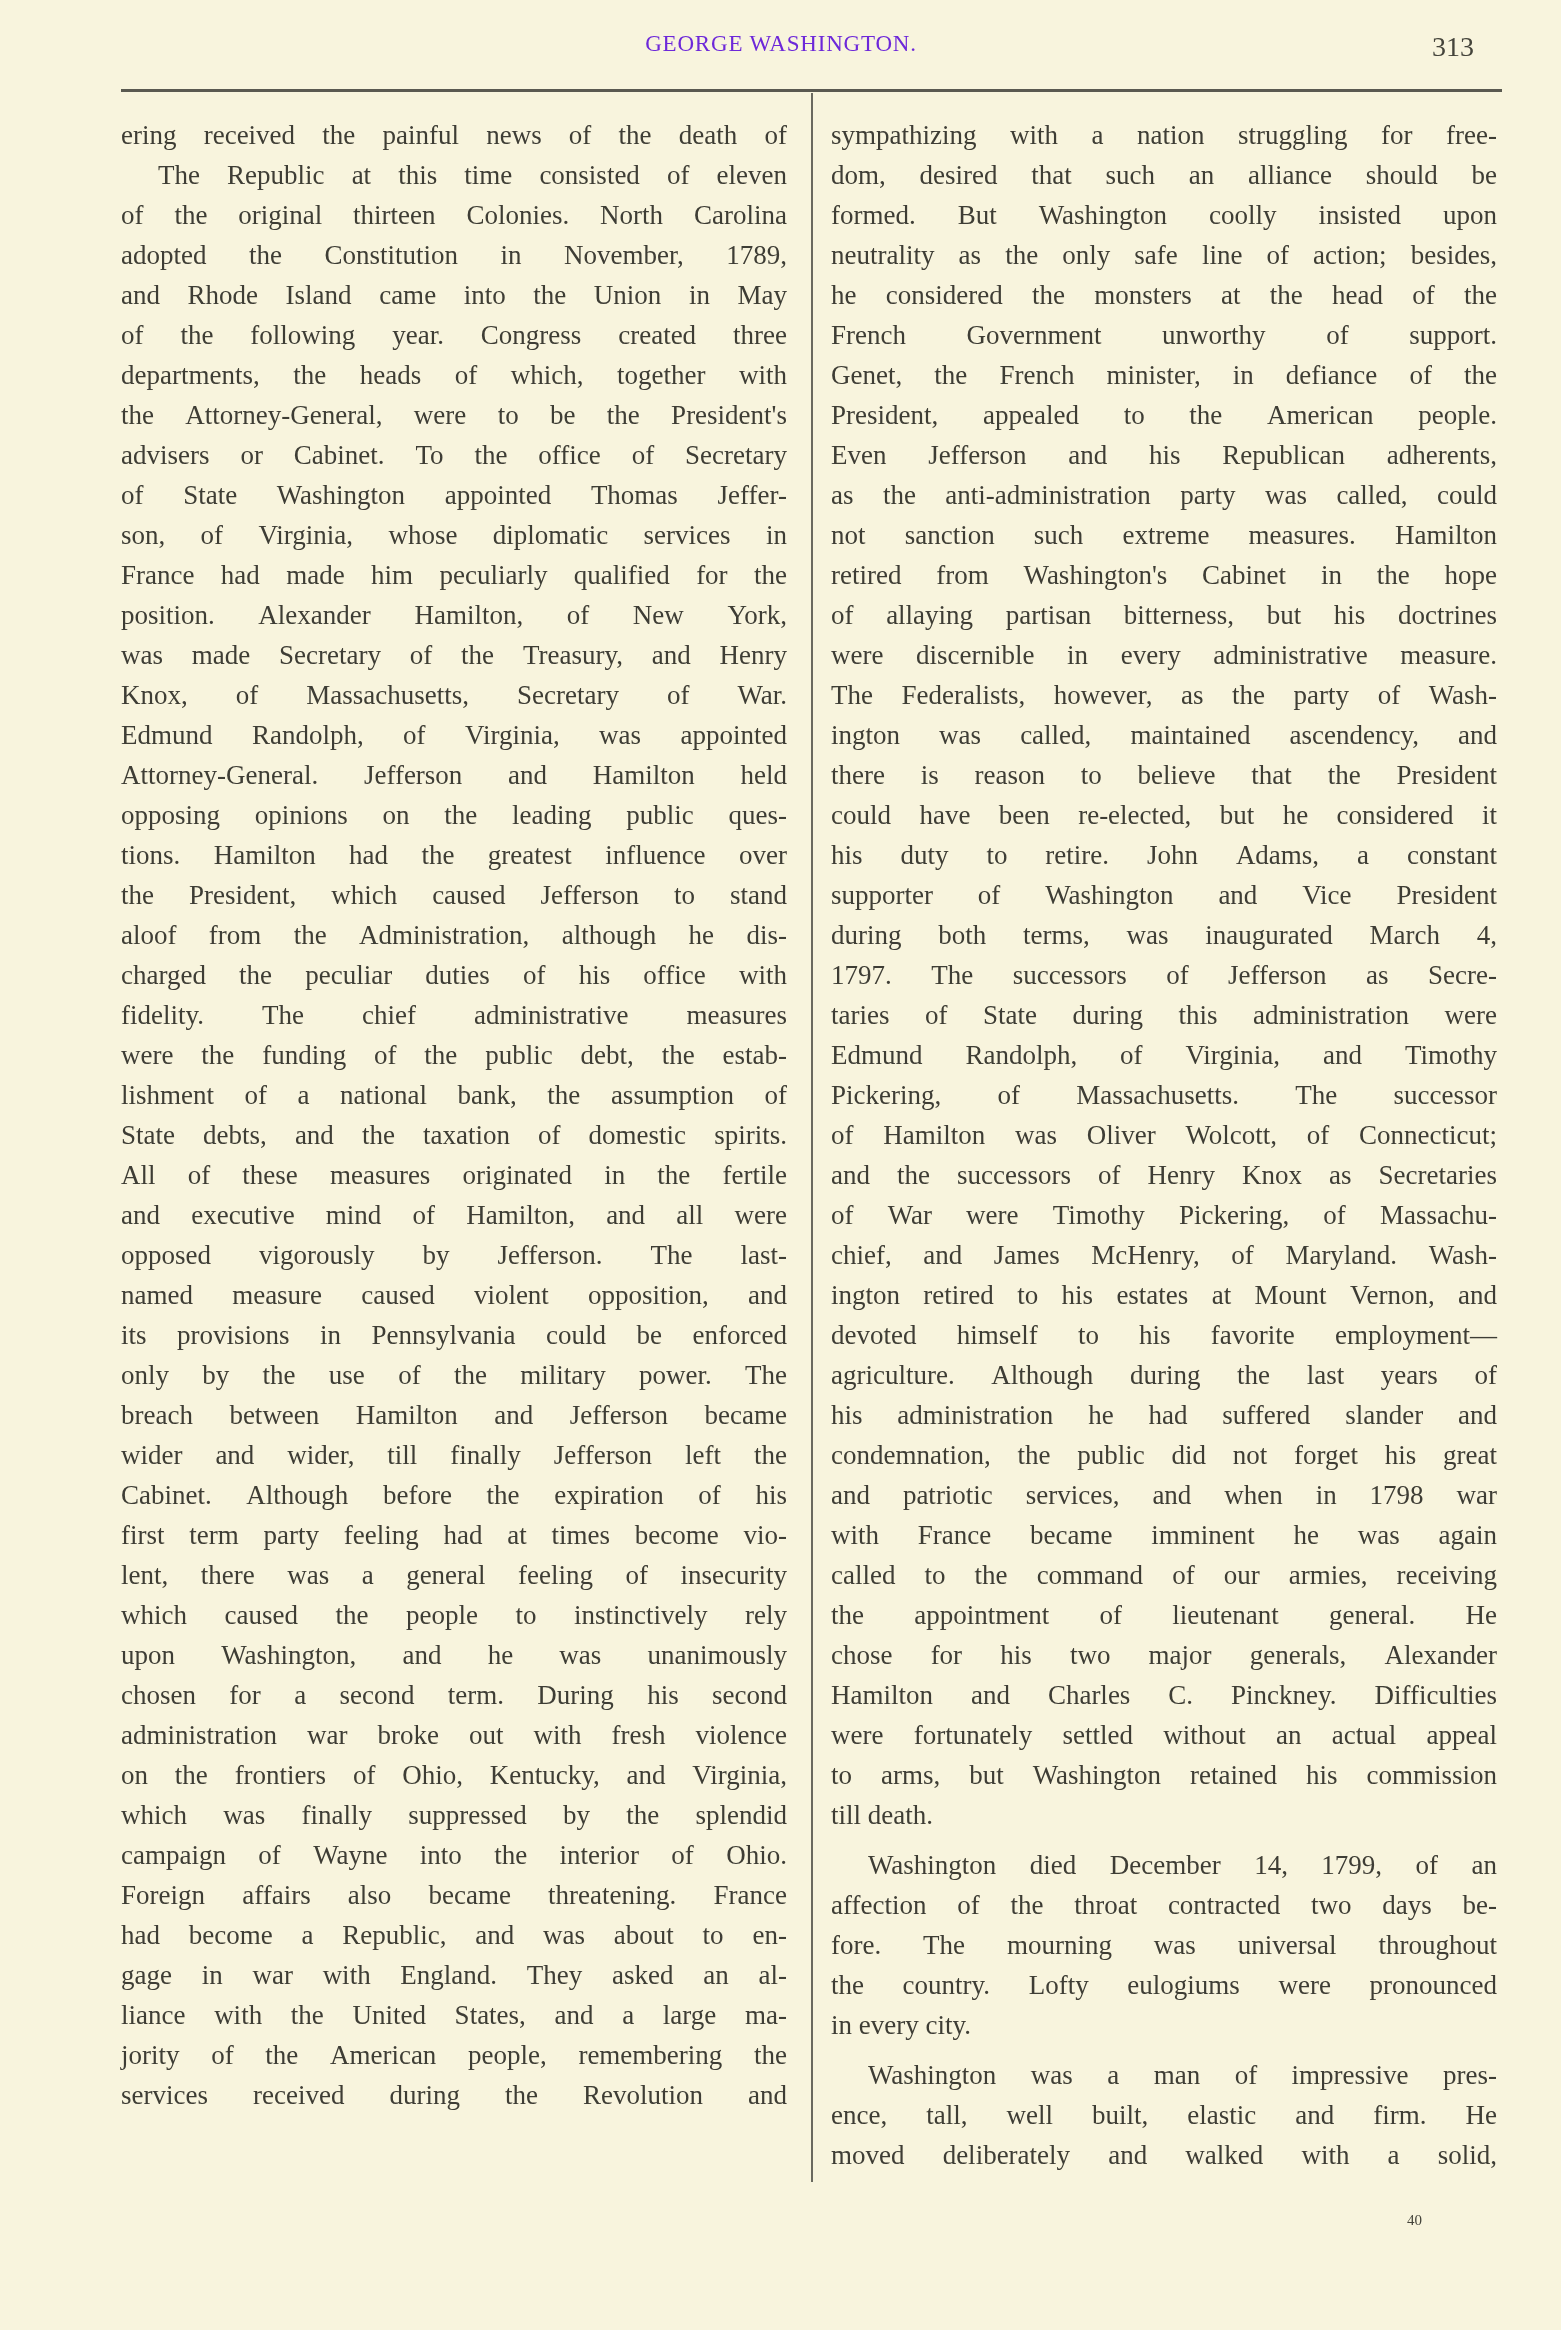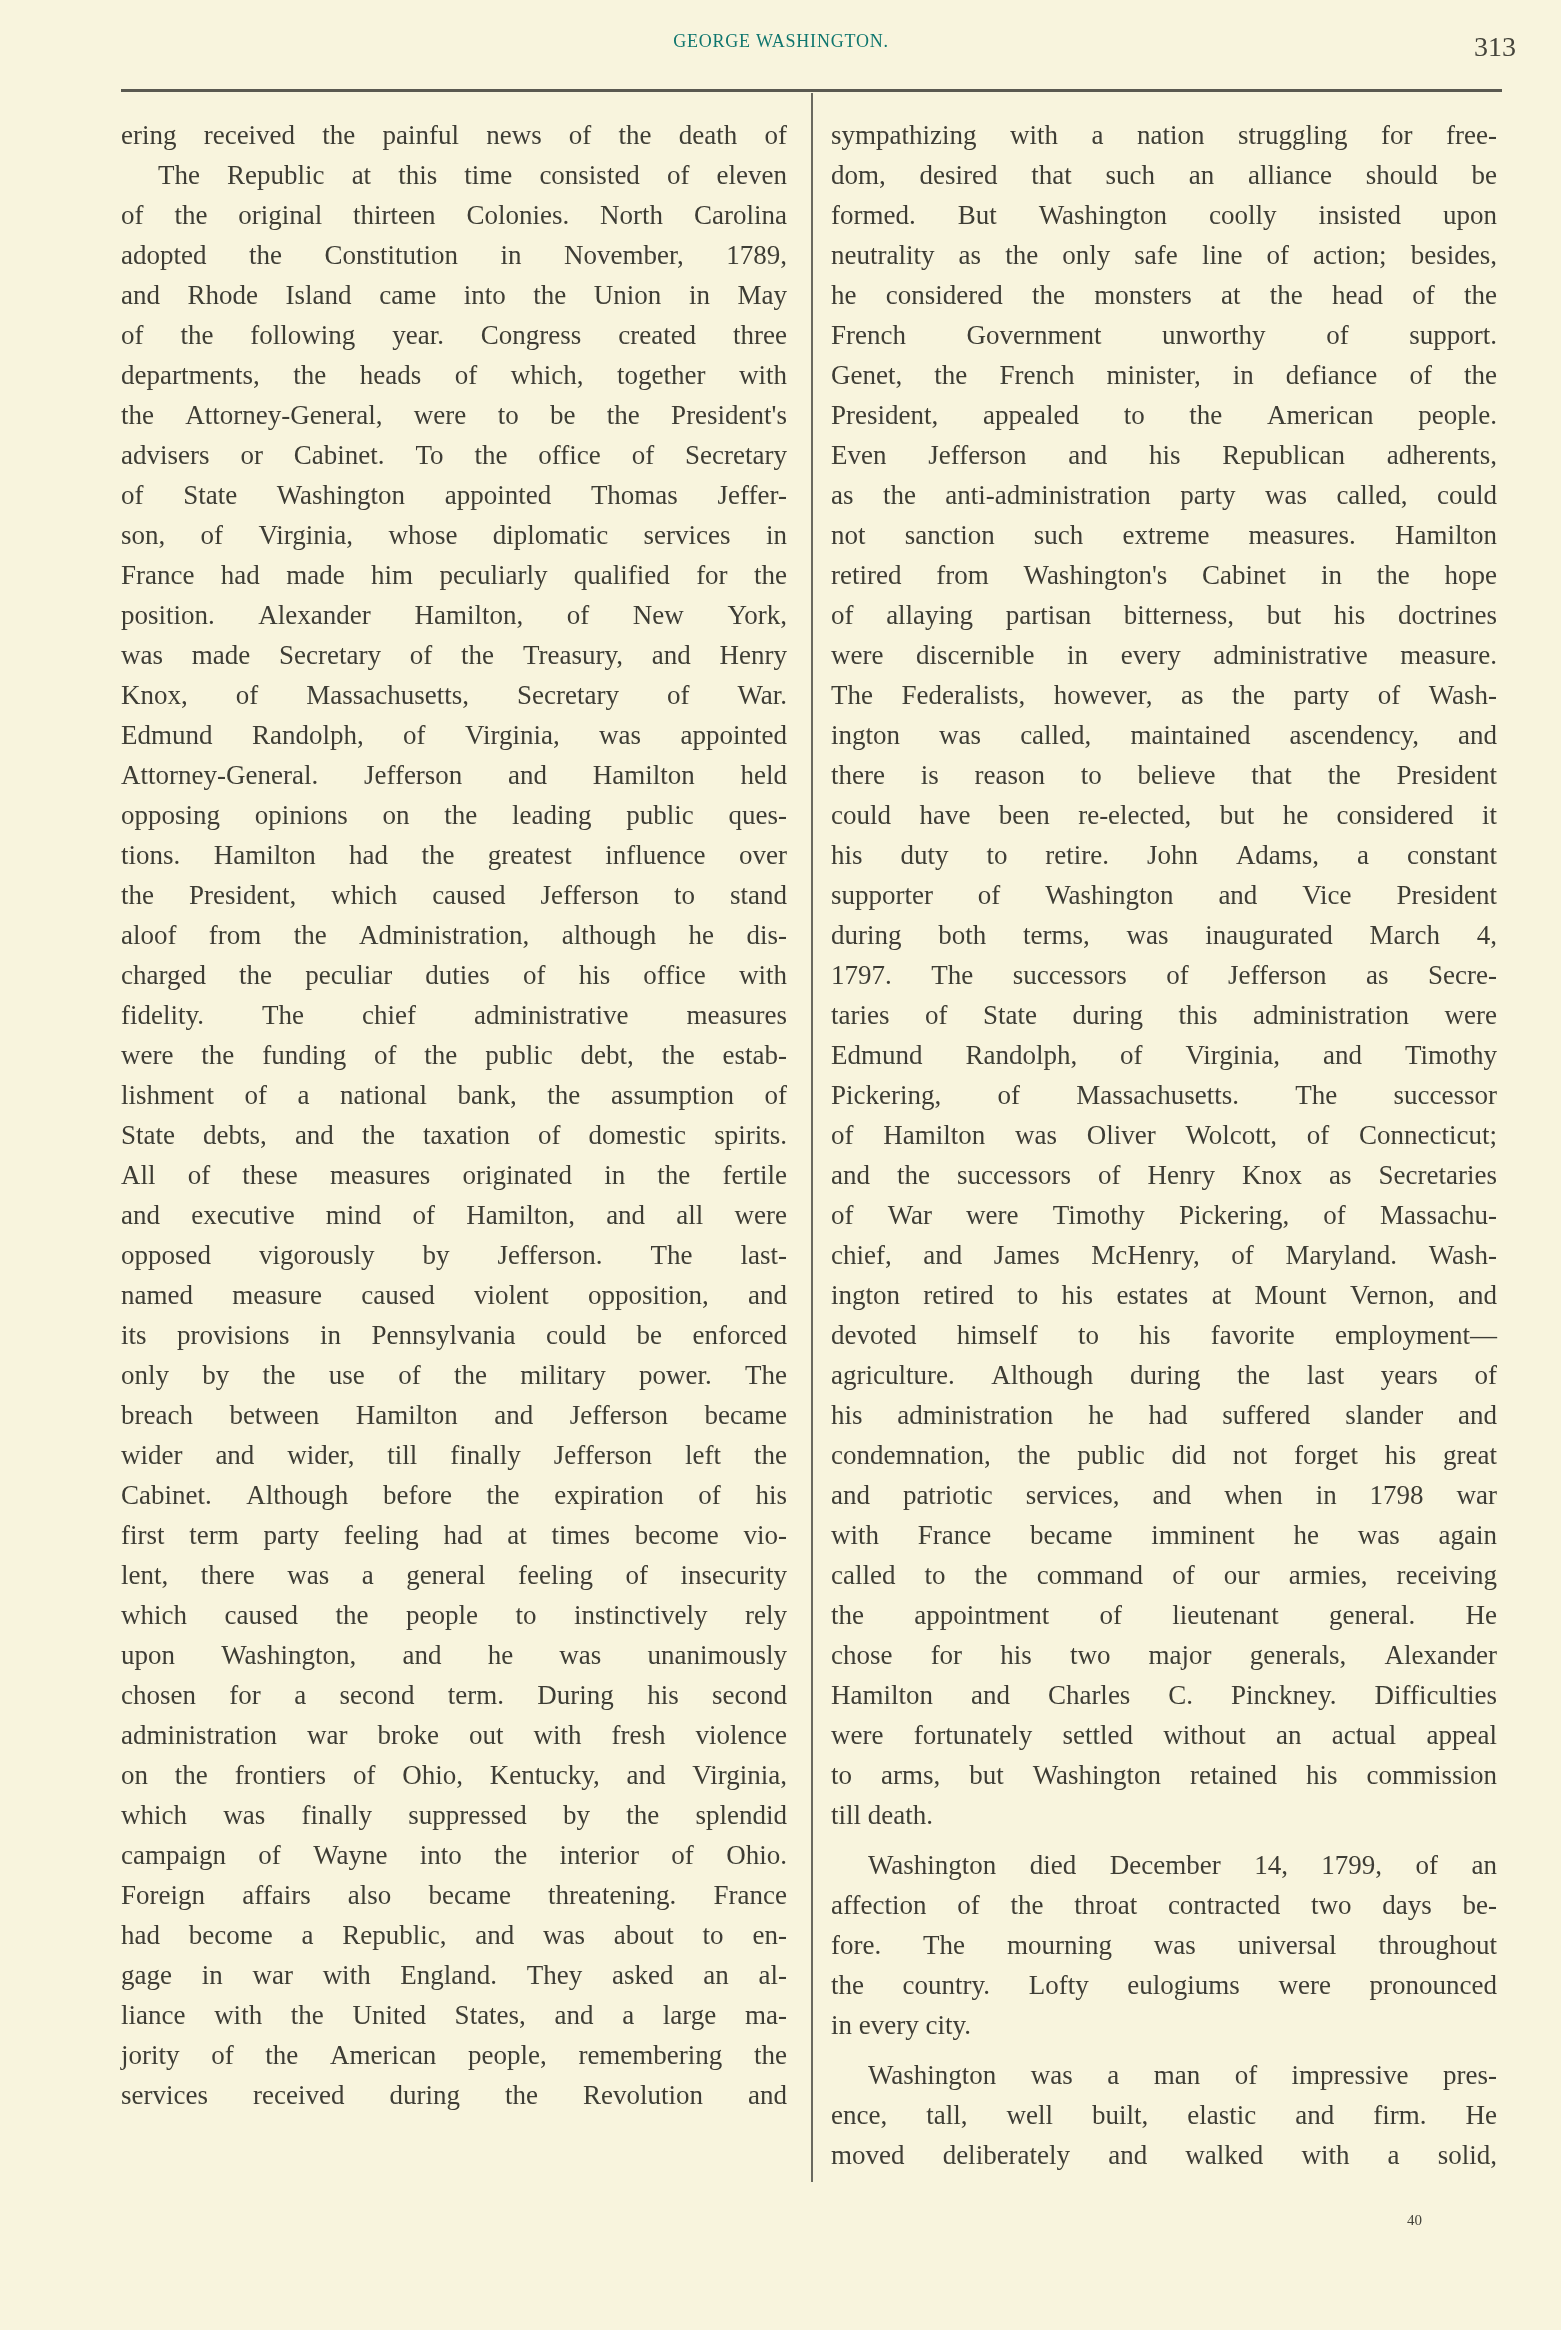--- a/index.html
+++ b/index.html
@@ -7,26 +7,26 @@
       width: 1562px; height: 2330px;
       background: #f8f4dd;
       position: relative;
       overflow: hidden;
       font-family: "Liberation Serif", "DejaVu Serif", serif;
       color: #3e3d35;
     }
     .running-head {
       position: absolute; top: 31px; left: 0; width: 1562px;
       text-align: center;
-      font-size: 18px; letter-spacing: 0.8px;
-      color: #0f766e;
+      font-size: 23px; letter-spacing: 0.8px;
+      color: #6d28d9;
     }
     .page-number {
       position: absolute; top: 31px; left: 1432px;
-      font-size: 28px; color: #45443b; margin-left: 42px;
+      font-size: 28px; color: #45443b;
     }
     .head-rule {
       position: absolute; top: 89px; left: 121px; width: 1381px; height: 2.5px;
       background: #5a5950;
     }
     .col-divider {
       position: absolute; top: 93px; left: 811px; width: 1.6px; height: 2089px;
       background: #6a695f;
     }
     .column {

